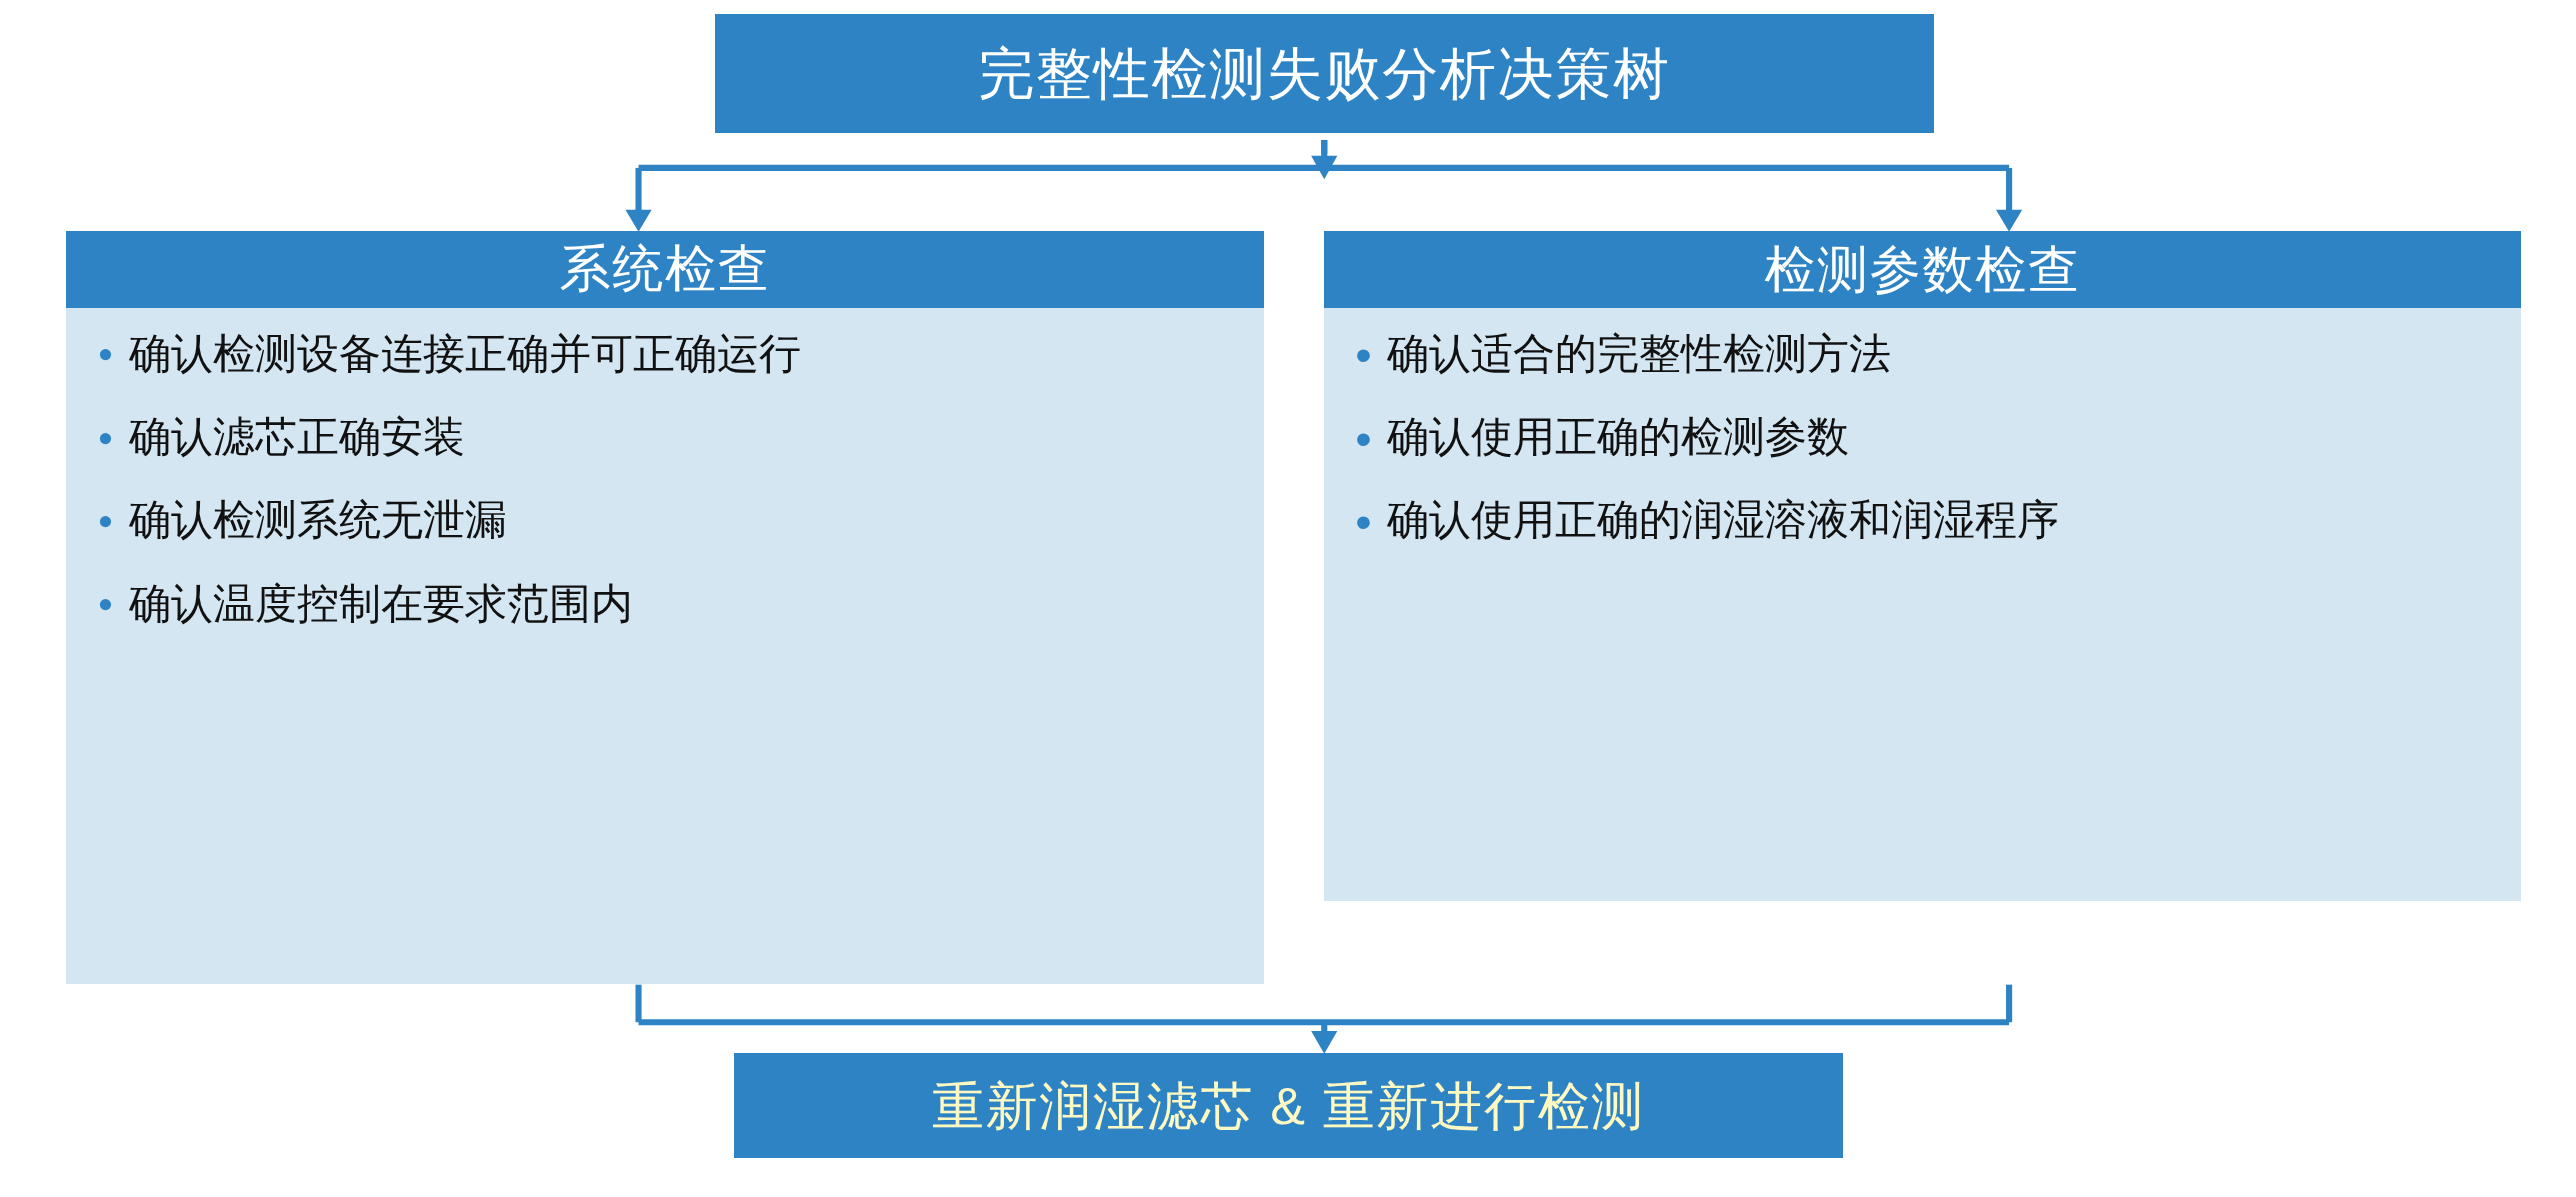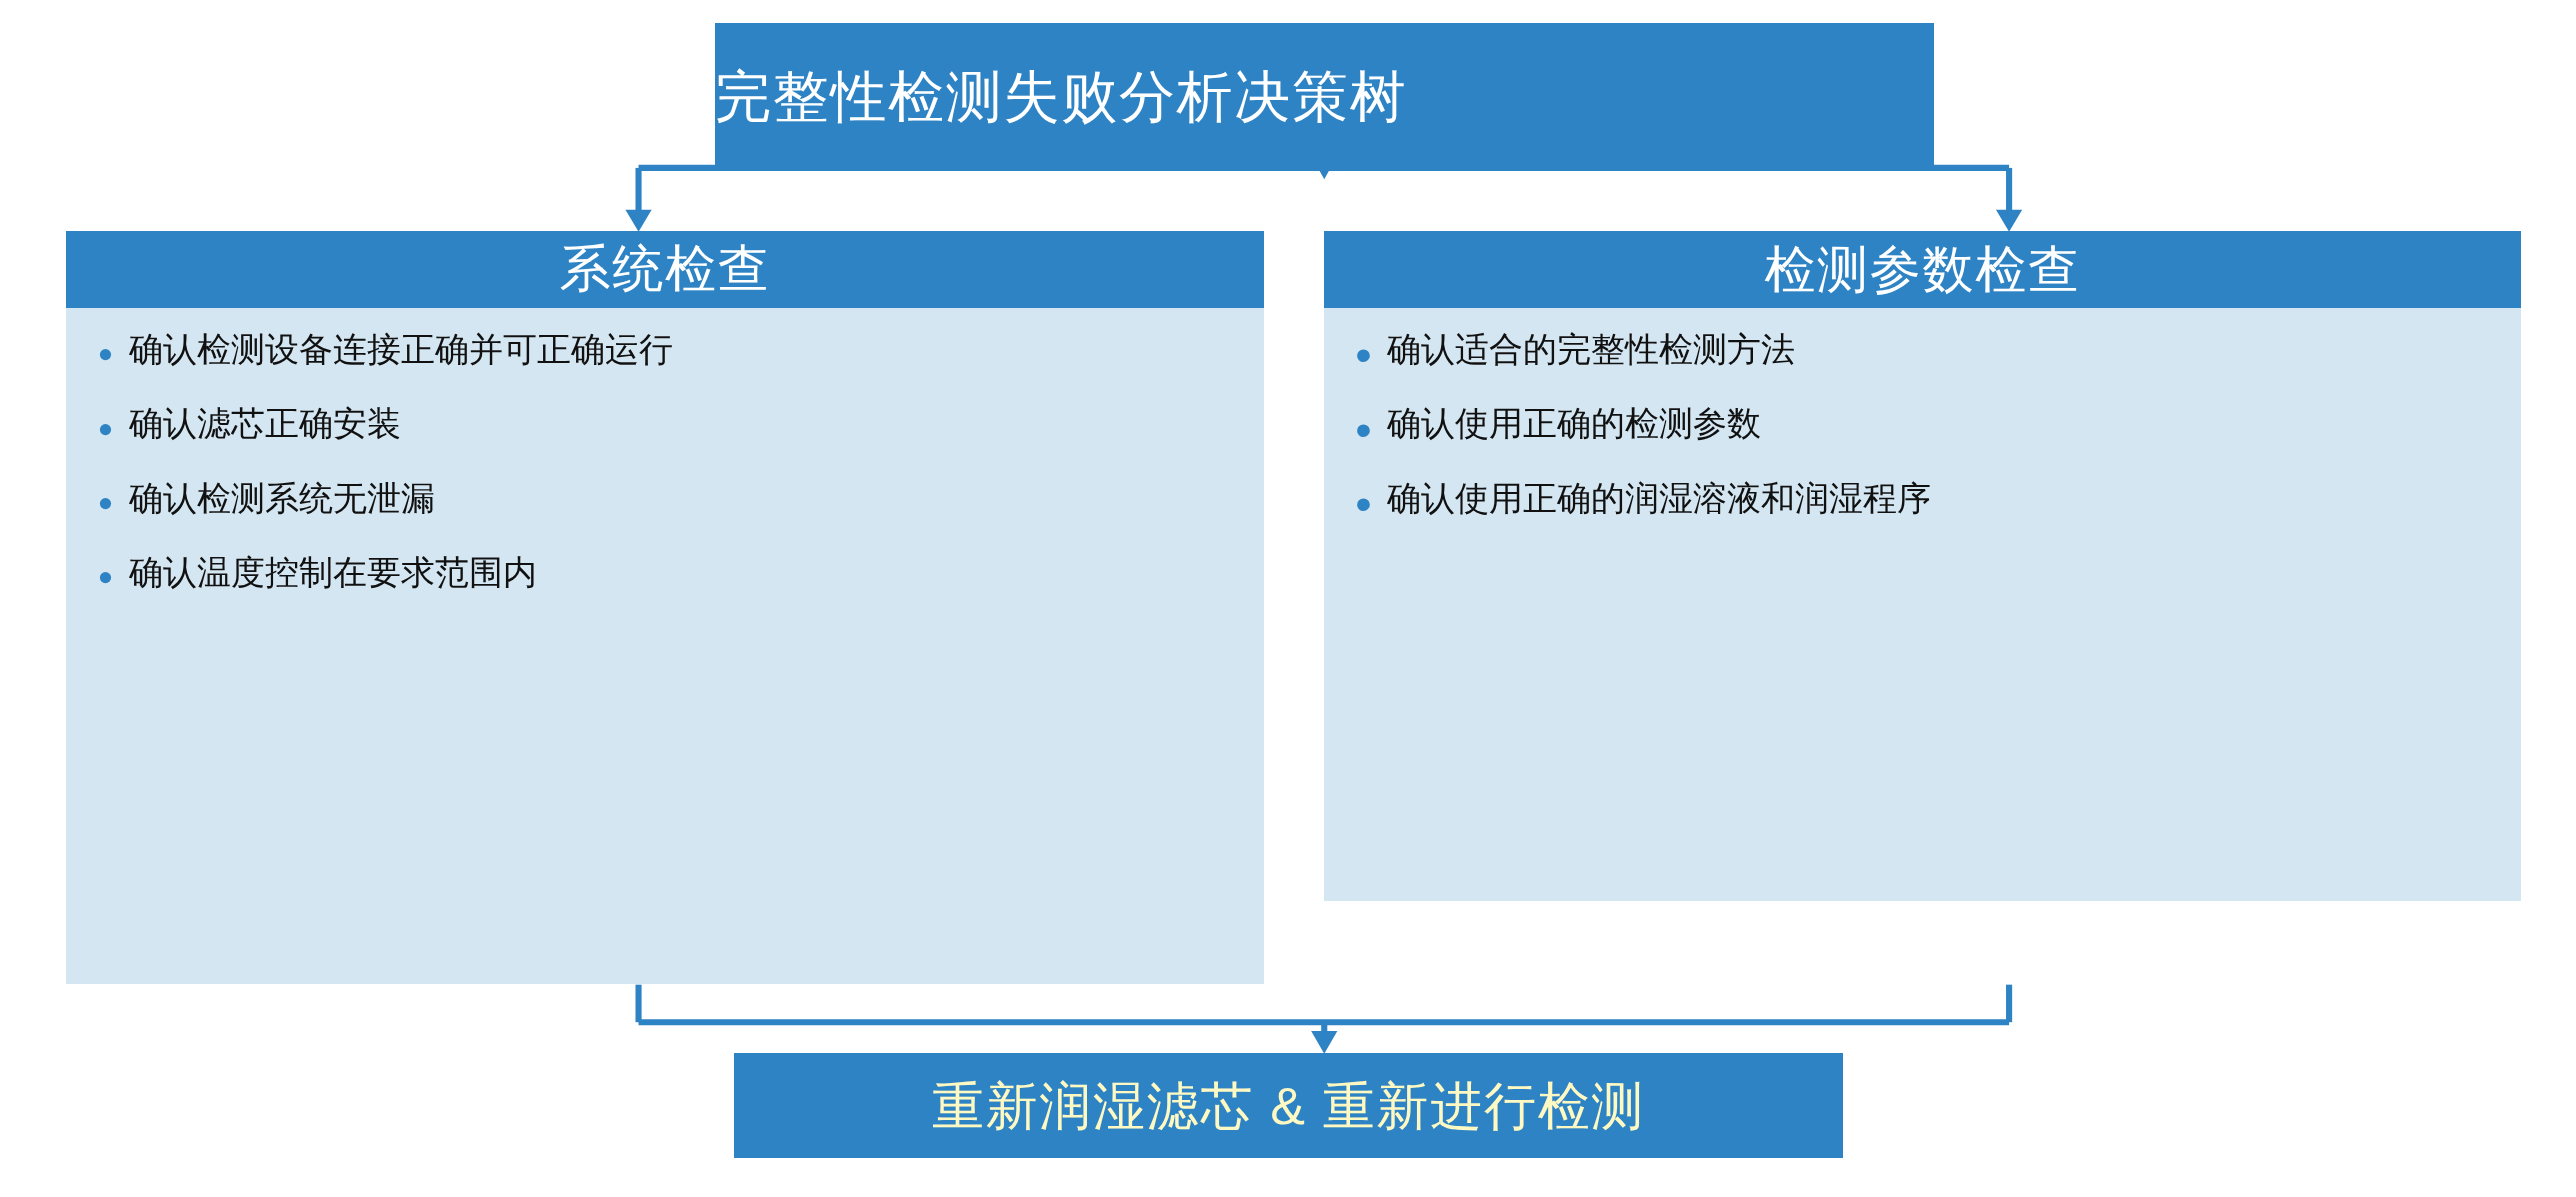--- a/index.html
+++ b/index.html
@@ -18,26 +18,27 @@
   .canvas {
     position: relative;
     width: 2576px;
     height: 1198px;
   }
 
   
   .title-box {
     position: absolute;
     left: 715px;
-    top: 23px;
+    top: 14px;
     width: 1219px;
-    height: 148px;
+    height: 119px;
     background: #2E83C4;
     display: flex;
     align-items: center;
+    justify-content: center;
   }
   .title-box .label {
     color: #ffffff;
     font-size: 56px;
     letter-spacing: 1.7px;
     line-height: 1;
     white-space: nowrap;
   }
 
   
@@ -86,21 +87,21 @@
     padding: 23px 26px 0 26px;
   }
   ul.bullets {
     list-style: none;
     margin: 0;
     padding: 0;
   }
   ul.bullets li {
     position: relative;
     padding-left: 37px;
-    font-size: 34px;
+    font-size: 42px;
     line-height: 1.1;
     color: #111111;
     margin-bottom: 37px;
     white-space: nowrap;
   }
   ul.bullets li::before {
     content: "•";
     position: absolute;
     left: 5.2px;
     top: -1.7px;

